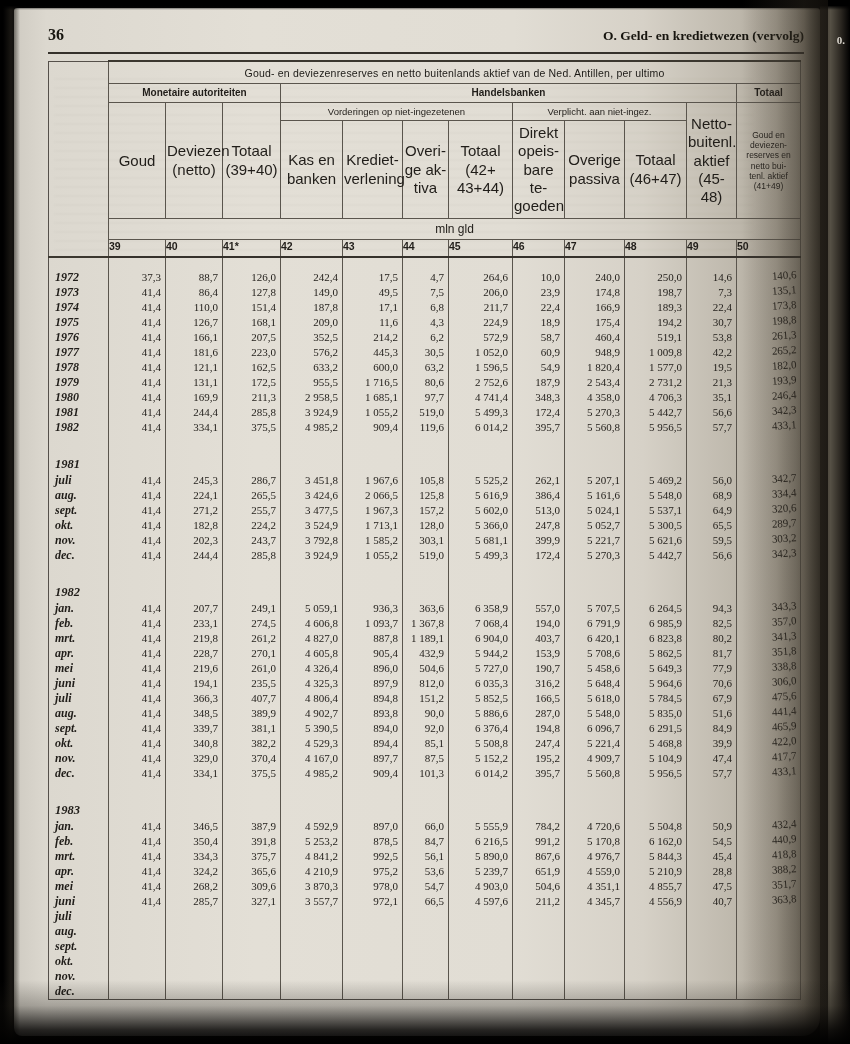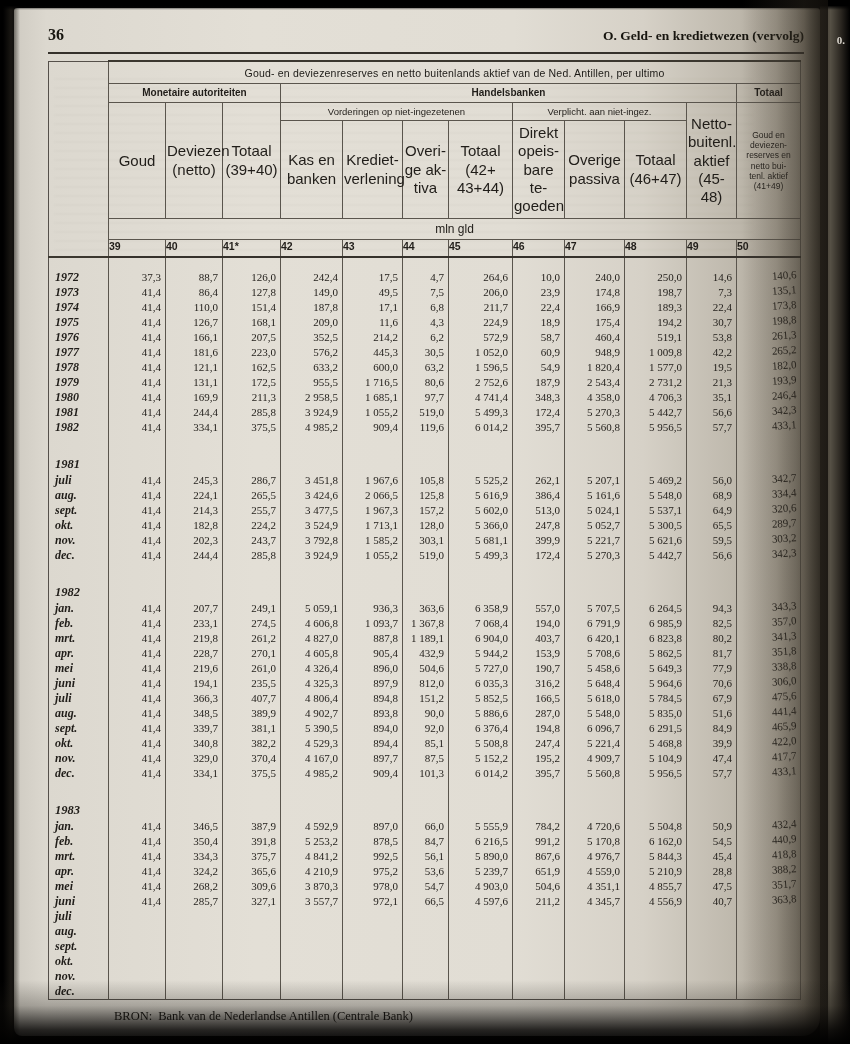--- a/index.html
+++ b/index.html
@@ -372,21 +372,21 @@
             <td class="num c6">5 616,9</td>
             <td class="num c7">386,4</td>
             <td class="num c8">5 161,6</td>
             <td class="num c9">5 548,0</td>
             <td class="num c10">68,9</td>
             <td class="num c11"><span class="tilt">334,4</span></td>
           </tr>
           <tr class="row-data">
             <td class="lbl">sept.</td>
             <td class="num c0">41,4</td>
-            <td class="num c1">214,3</td>
+            <td class="num c1">271,2</td>
             <td class="num c2">255,7</td>
             <td class="num c3">3 477,5</td>
             <td class="num c4">1 967,3</td>
             <td class="num c5">157,2</td>
             <td class="num c6">5 602,0</td>
             <td class="num c7">513,0</td>
             <td class="num c8">5 024,1</td>
             <td class="num c9">5 537,1</td>
             <td class="num c10">64,9</td>
             <td class="num c11"><span class="tilt">320,6</span></td>
@@ -822,23 +822,20 @@
             <td class="num c6"></td>
             <td class="num c7"></td>
             <td class="num c8"></td>
             <td class="num c9"></td>
             <td class="num c10"></td>
             <td class="num c11"></td>
           </tr>
         </tbody>
     </table>
 
-    <div class="source">
-      <span class="srclbl">BRON:</span><span>Bank van de Nederlandse Antillen (Centrale Bank)</span>
-    </div>
   </div>
 
   <div class="left-edge"></div>
   <div class="top-edge"></div>
   <div class="edge-strip"></div>
   <div class="fold"></div>
   <div class="corner-frag">0.</div>
   <div class="bottom-shadow"></div>
 </div>
 

